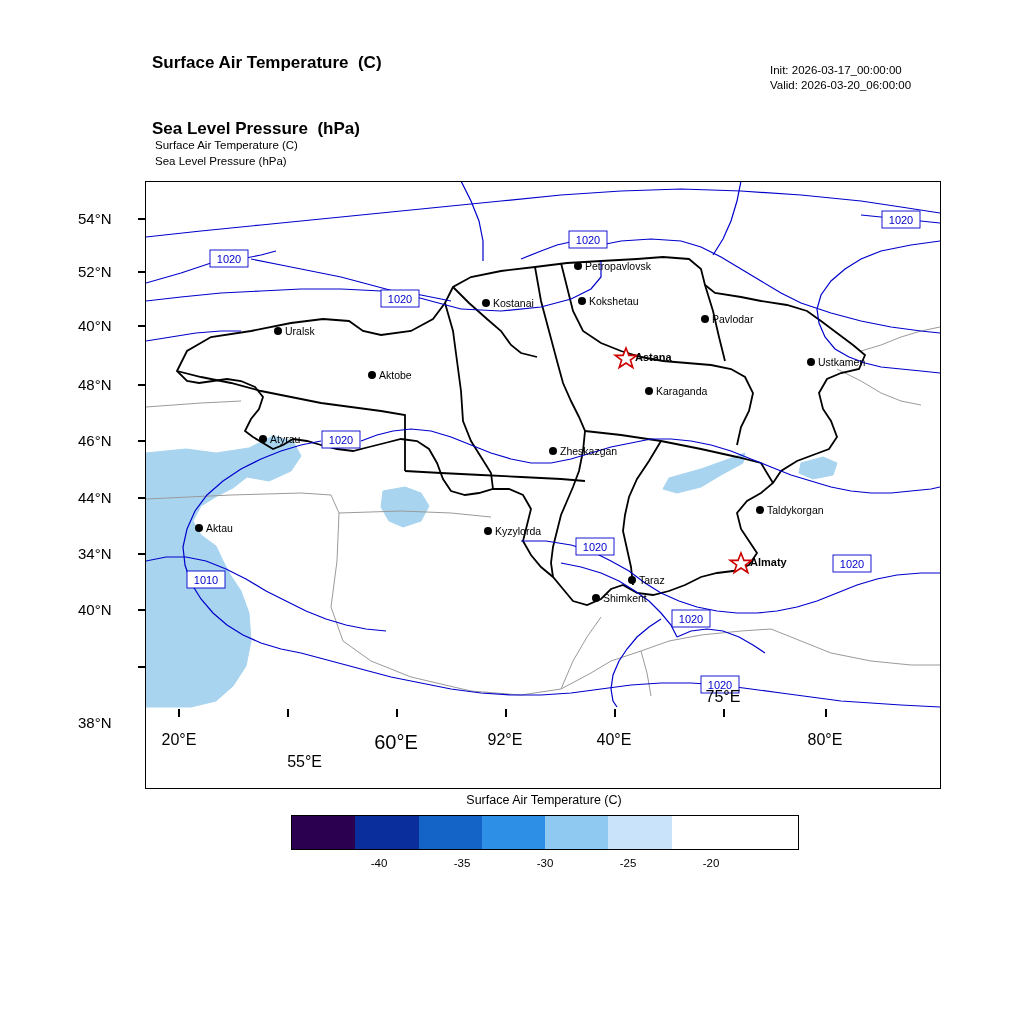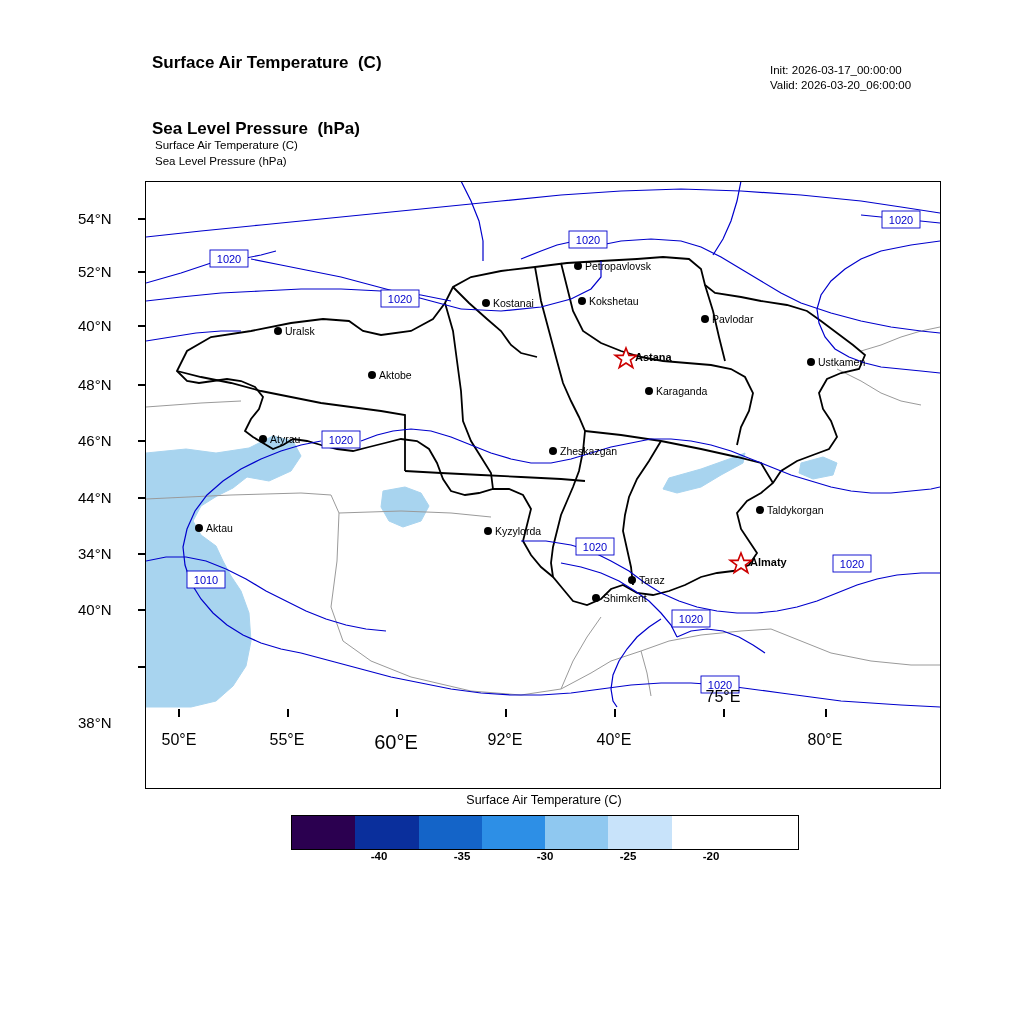--- a/index.html
+++ b/index.html
@@ -82,22 +82,21 @@
     width: 506px;
     height: 33px;
     border: 1px solid #000;
     box-sizing: content-box;
   }
   #cb-bar div { flex: 1 1 0; height: 33px; }
   #cb-ticks {
     position: relative;
     height: 20px;
     width: 508px;
-    margin-top: 0;
-    font-weight: bold;
+    margin-top: 7px;
   }
   #cb-ticks span {
     position: absolute;
     font-size: 11.5px;
     transform: translateX(-50%);
   }
   .city-label {
     font-size: 10.5px;
     fill: #000;
     font-family: "Liberation Sans", sans-serif;
@@ -324,22 +323,22 @@
   <div class="tick" style="left:138px; top:325px; width:8px; height:1.5px;"></div>
   <div class="tick" style="left:138px; top:384px; width:8px; height:1.5px;"></div>
   <div class="tick" style="left:138px; top:440px; width:8px; height:1.5px;"></div>
   <div class="tick" style="left:138px; top:497px; width:8px; height:1.5px;"></div>
   <div class="tick" style="left:138px; top:553px; width:8px; height:1.5px;"></div>
   <div class="tick" style="left:138px; top:609px; width:8px; height:1.5px;"></div>
   <div class="tick" style="left:138px; top:666px; width:8px; height:1.5px;"></div>
 </div>
 
 <div>
-  <div class="axis-label xlab" style="left:144px; top:731px; font-size:16px;">50°E</div>
-  <div class="axis-label xlab" style="left:252px; top:731px; font-size:16px;">55°E</div>
+  <div class="axis-label xlab" style="left:144px; top:731px; font-size:16px;">20°E</div>
+  <div class="axis-label xlab" style="left:252px; top:753px; font-size:16px;text-align:right;">55°E</div>
   <div class="axis-label xlab" style="left:361px; top:731px; font-size:20px;">60°E</div>
   <div class="axis-label xlab" style="left:470px; top:731px; font-size:16px;">92°E</div>
   <div class="axis-label xlab" style="left:579px; top:731px; font-size:16px;">40°E</div>
   <div class="axis-label xlab" style="left:688px; top:688px; font-size:16px;">75°E</div>
   <div class="axis-label xlab" style="left:790px; top:731px; font-size:16px;">80°E</div>
 
   <div class="tick" style="left:178px; top:709px; width:1.5px; height:8px;"></div>
   <div class="tick" style="left:287px; top:709px; width:1.5px; height:8px;"></div>
   <div class="tick" style="left:396px; top:709px; width:1.5px; height:8px;"></div>
   <div class="tick" style="left:505px; top:709px; width:1.5px; height:8px;"></div>

